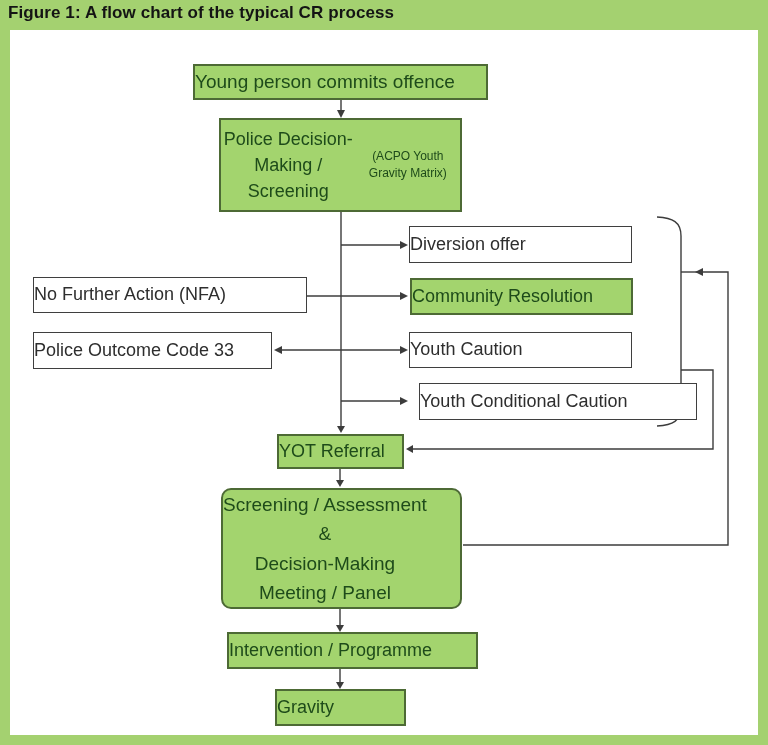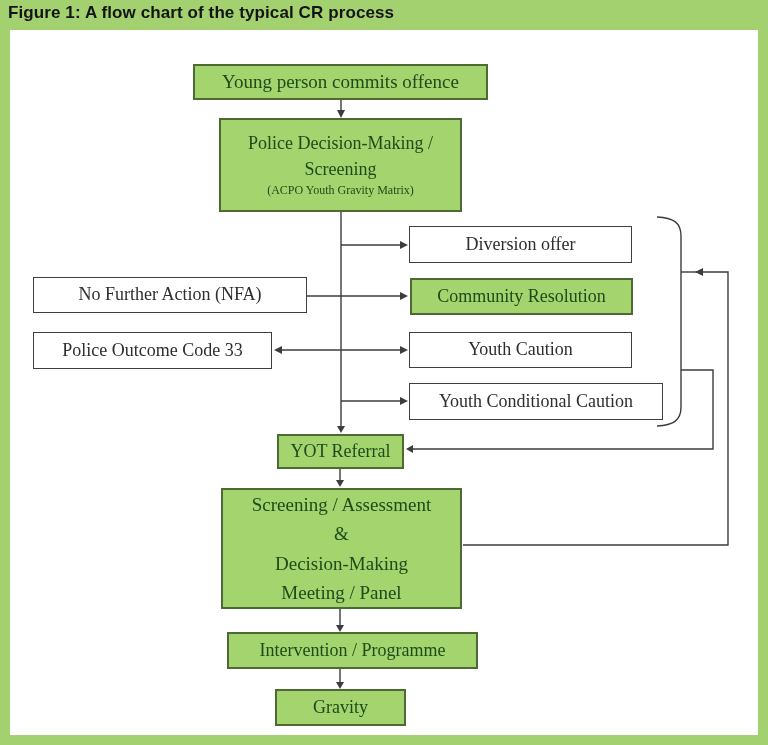--- a/index.html
+++ b/index.html
@@ -26,47 +26,46 @@
   .titlebar .title{
     font-size:17px;font-weight:bold;color:var(--title-text);
     letter-spacing:.1px;
   }
   .canvas{
     position:absolute;left:10px;top:30px;width:748px;height:705px;
     background:#ffffff;
   }
   svg.connectors{position:absolute;left:0;top:0;width:768px;height:745px;pointer-events:none;}
   .node{
-    position:absolute;display:flex;align-items:center;justify-content:center;
+    position:absolute;display:flex;align-items:center;
     text-align:center;white-space:pre-line;line-height:1.28;
     font-size:18px;
-    font-family:Liberation Serif, serif;
   }
   .node.green{
     background:var(--box-green);
     border:2px solid var(--box-green-border);
     color:var(--green-text);font-weight:500;
   }
   .node.white{
     background:#ffffff;
     border:1.5px solid var(--white-box-border);
     color:var(--dark-text);font-weight:500;
   }
   .node .sublabel{display:block;font-size:12px;}
   
   .n-young{left:193px;top:64px;width:295px;height:36px;font-size:19px;}
-  .n-police{left:219px;top:118px;width:243px;height:94px;flex-direction:column;line-height:1.45;}
+  .n-police{left:219px;top:118px;width:243px;height:94px;flex-direction:row;line-height:1.45;}
   .n-diversion{left:409px;top:226px;width:223px;height:37px;}
   .n-commres{left:410px;top:278px;width:223px;height:37px;}
   .n-youthcaution{left:409px;top:332px;width:223px;height:36px;}
-  .n-youthcond{left:409px;top:383px;width:254px;height:37px;}
+  .n-youthcond{left:419px;top:383px;width:278px;height:37px;}
   .n-nfa{left:33px;top:277px;width:274px;height:36px;}
   .n-outcome22{left:33px;top:332px;width:239px;height:37px;}
   .n-yot{left:277px;top:434px;width:127px;height:35px;}
-  .n-screening{left:221px;top:488px;width:241px;height:121px;font-size:19px;line-height:1.55;}
+  .n-screening{left:221px;top:488px;width:241px;height:121px;font-size:19px;line-height:1.55;border-radius:10px;}
   .n-intervention{left:215px;top:632px;width:251px;height:37px;margin-left:12px;}
   .n-review{left:275px;top:689px;width:131px;height:37px;}
 </style>
 </head>
 <body>
 
 <div class="page">
 
   <div class="titlebar">
     <span class="title">Figure 1: A flow chart of the typical CR process</span>

